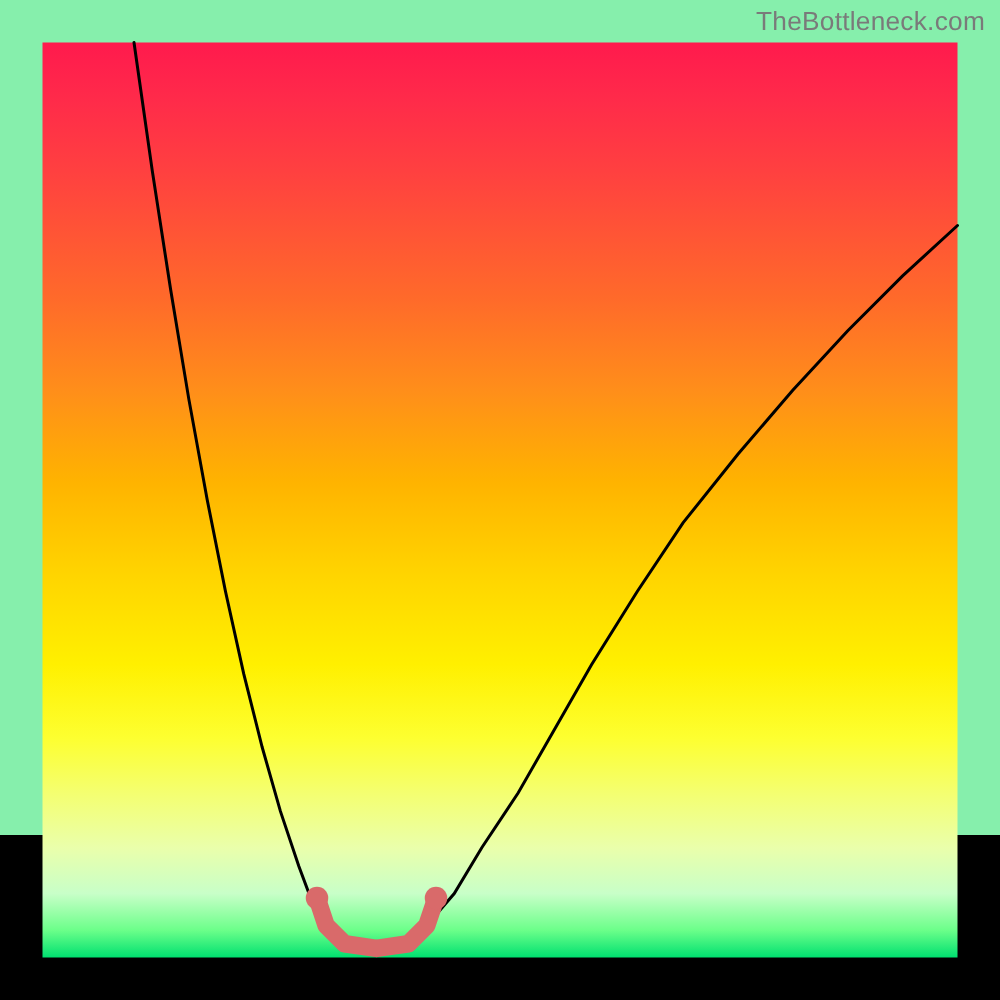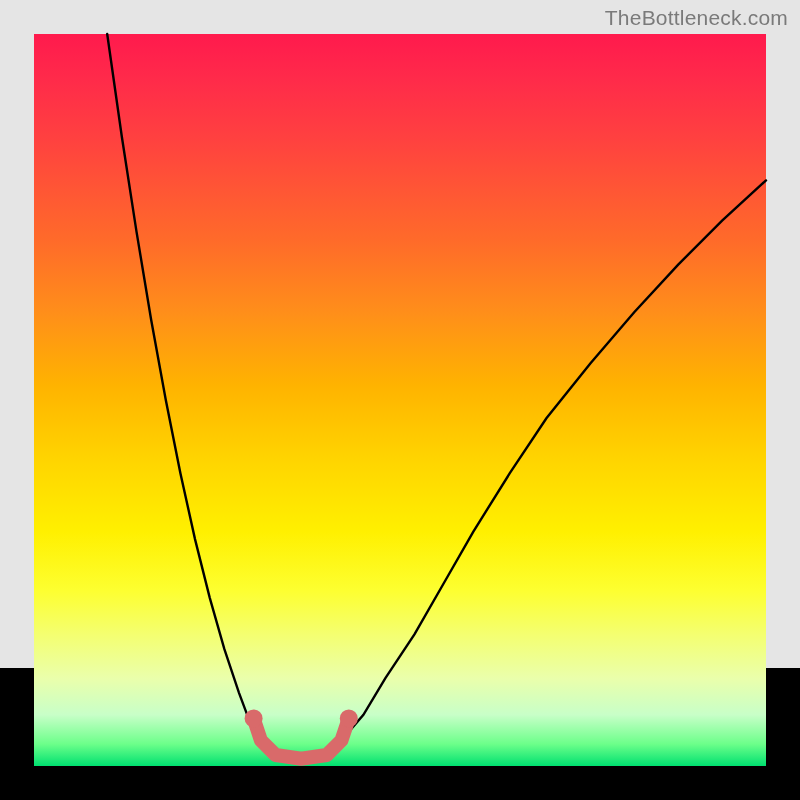--- a/index.html
+++ b/index.html
@@ -10,21 +10,21 @@
     background: #000;
     overflow: hidden;
     font-family: Arial, Helvetica, sans-serif;
   }
   .frame {
     position: absolute;
     top: 0;
     left: 0;
     width: 800px;
     height: 668px;
-    background: #e5e5e5;
+    background: #86efac;
   }
   .plot-area {
     position: absolute;
     top: 34px;
     left: 34px;
     width: 732px;
     height: 732px;
     
     background: linear-gradient(
       to bottom,

